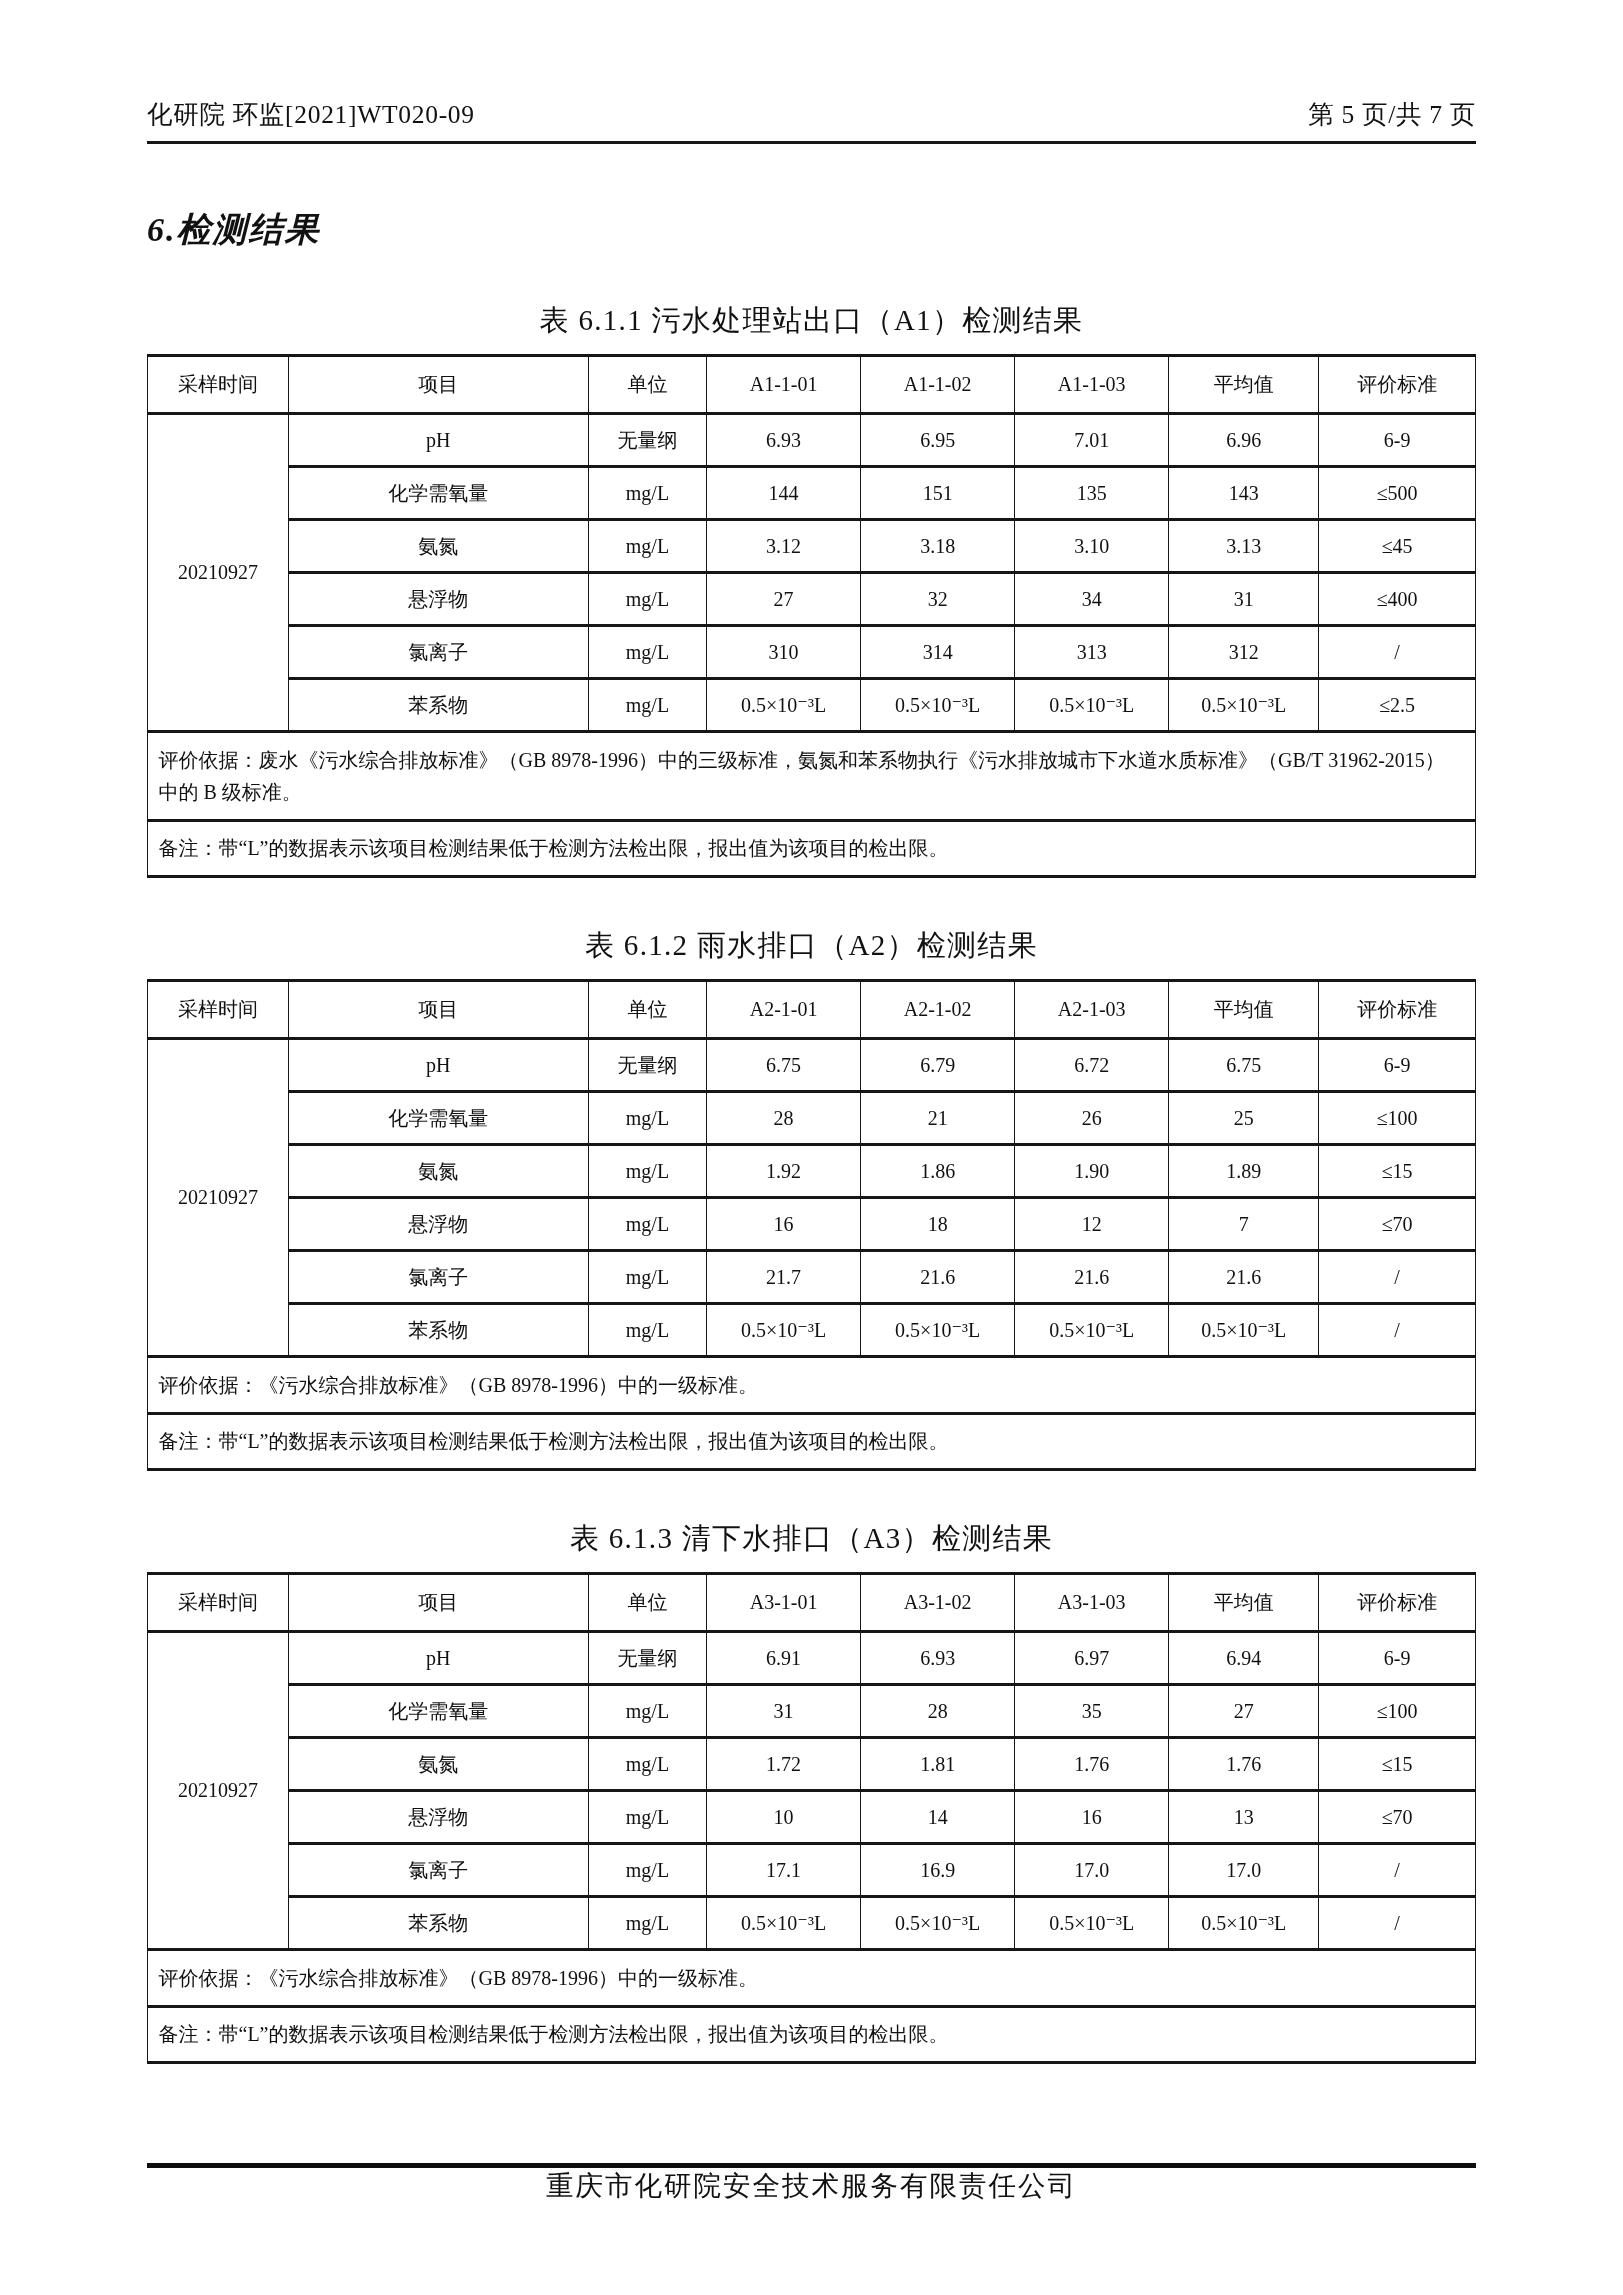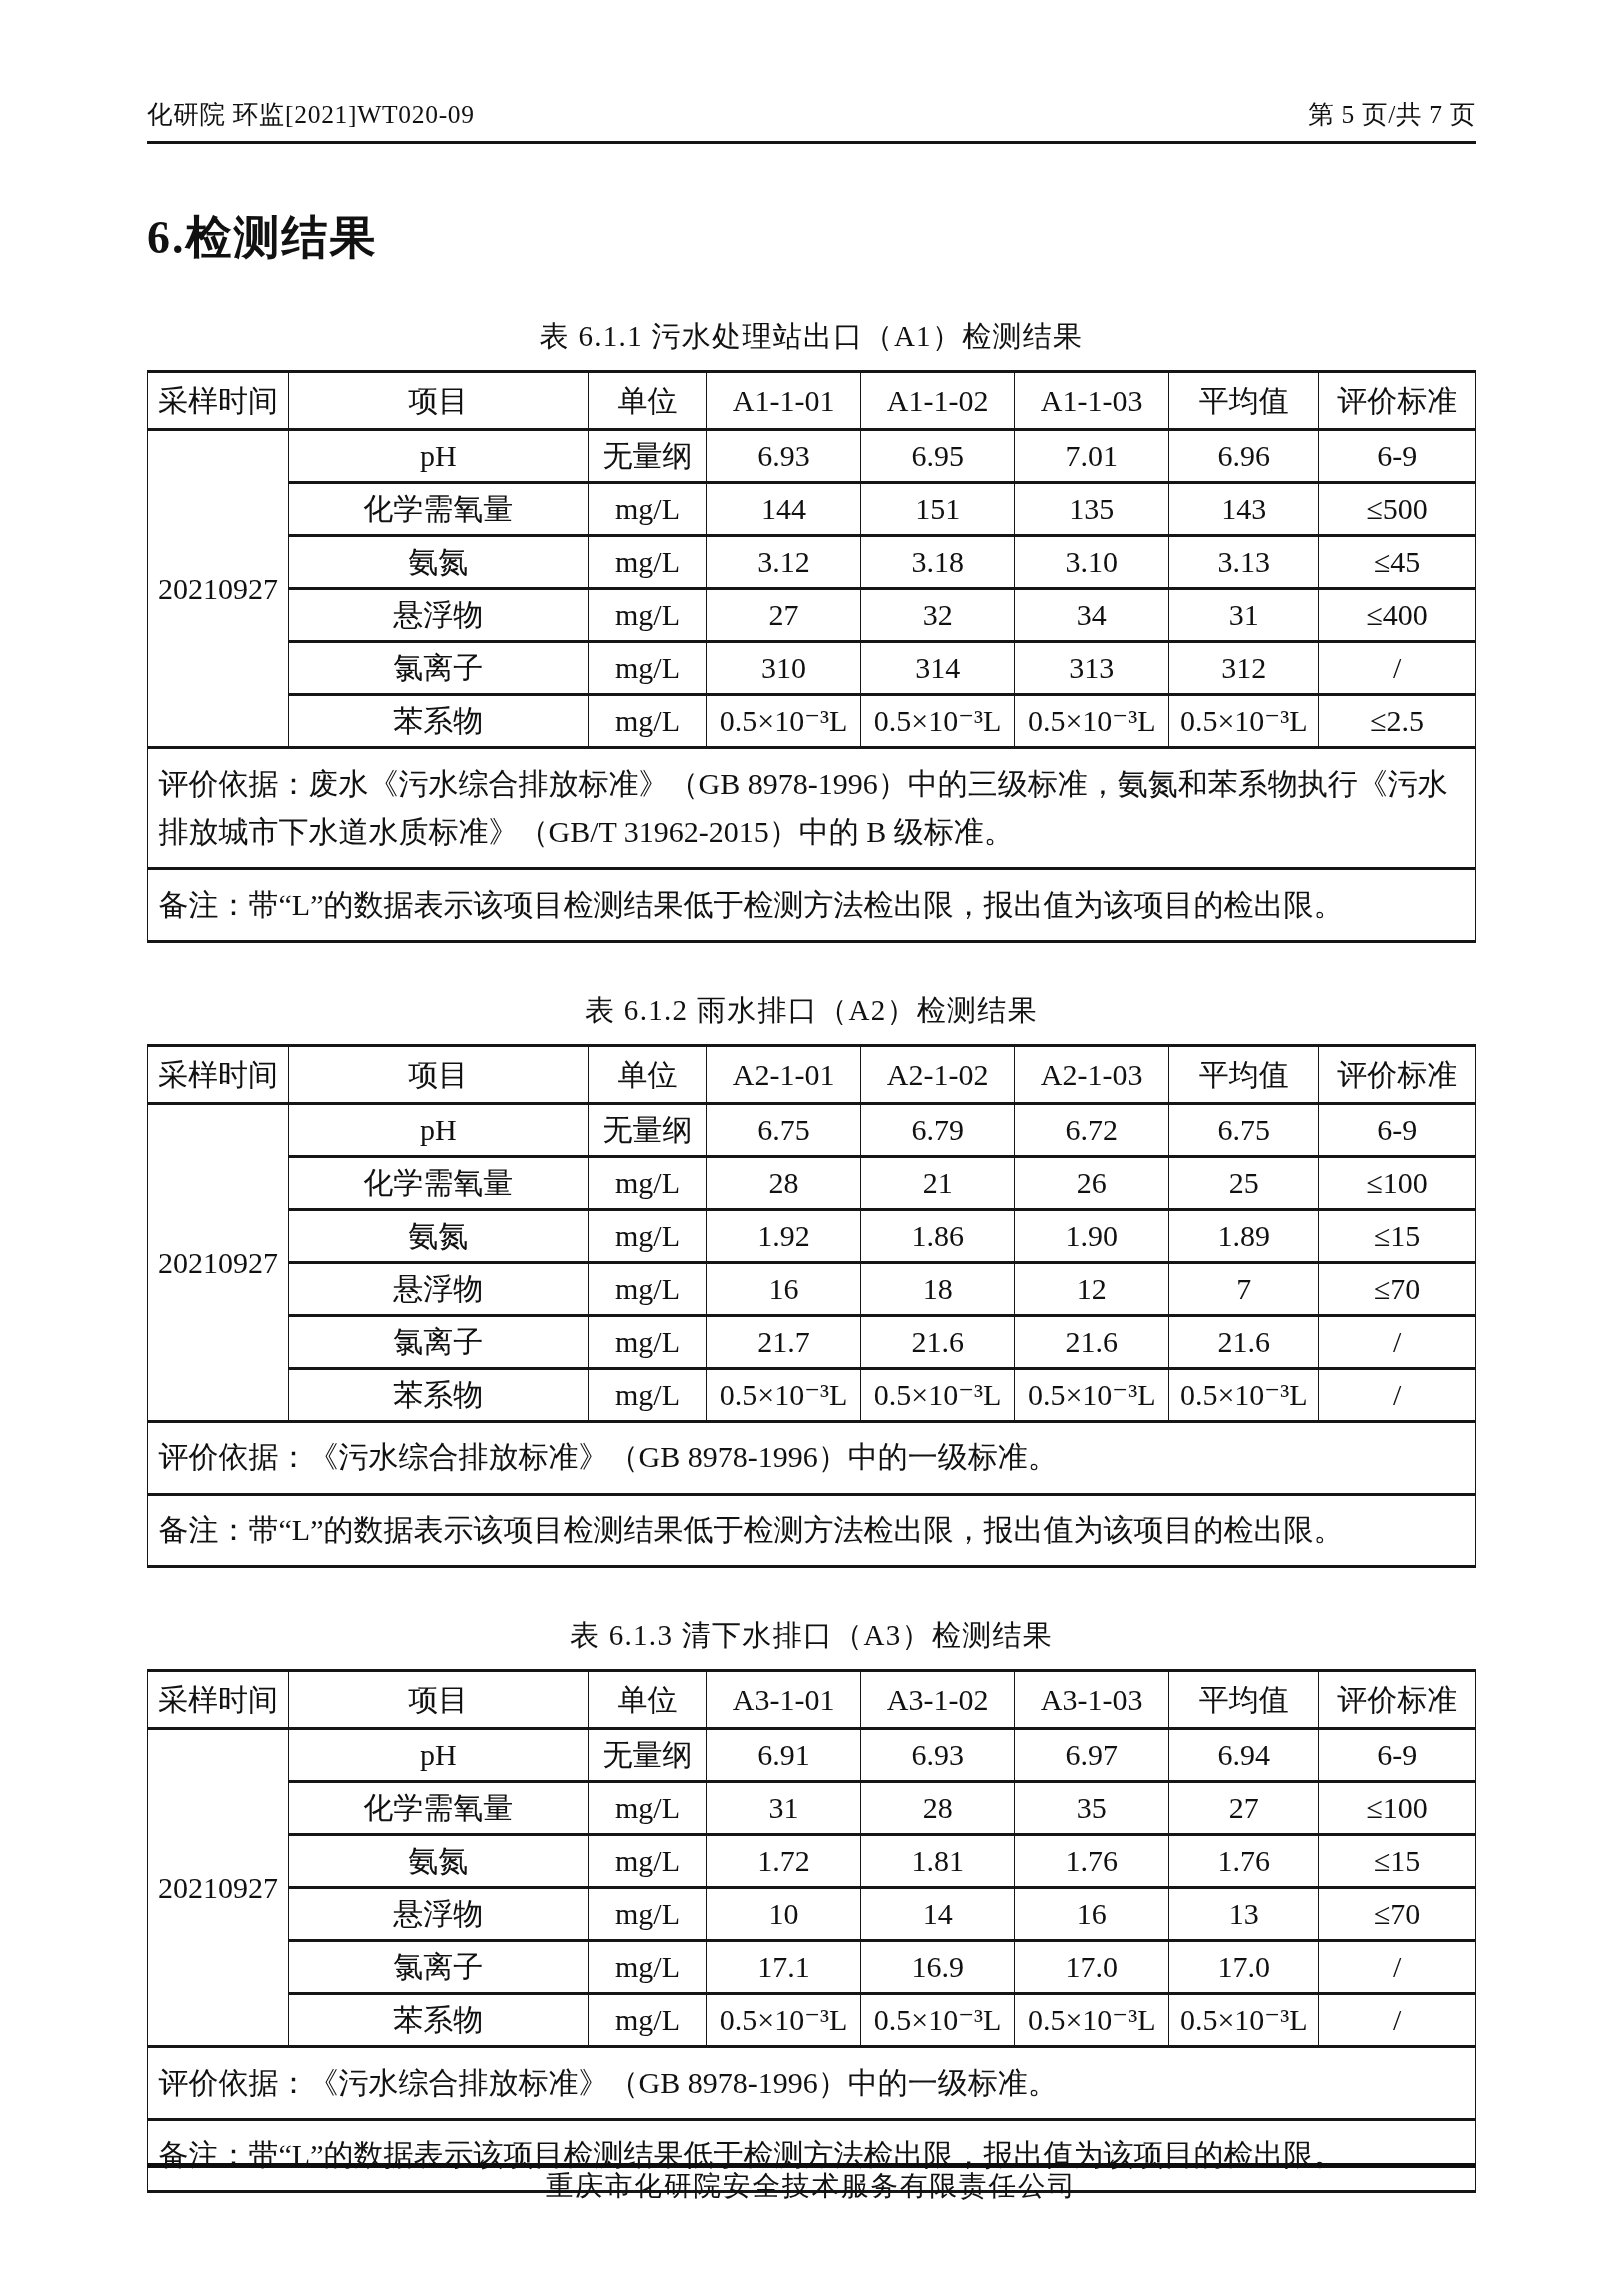--- a/index.html
+++ b/index.html
@@ -17,41 +17,42 @@
     display: flex;
     justify-content: space-between;
     align-items: flex-end;
     font-size: 25.5px;
     letter-spacing: 0.7px;
     padding-bottom: 9.2px;
     border-bottom: 3.3px solid #161616;
   }
   .section-title {
     margin: 63px 0 0;
-    font-size: 46px;
+    font-size: 34px;
     font-weight: 700;
     letter-spacing: 2px;
+    font-style: italic;
   }
   .subsection-title {
     margin: 47px 0 0;
     font-size: 29px;
     font-weight: 400;
     letter-spacing: 1.3px;
   }
   .tblcap {
     margin: 48px 0 13px;
     text-align: center;
     font-size: 29px;
     letter-spacing: 1.3px;
   }
   table.results {
     width: 100%;
     border-collapse: collapse;
     table-layout: fixed;
-    font-size: 30px;
+    font-size: 20px;
   }
   table.results th, table.results td {
     border: 1.3px solid #161616;
     border-top-width: 3.3px;
     border-bottom-width: 3.3px;
     font-weight: 400;
     text-align: center;
     vertical-align: middle;
     padding: 0 2.6px;
     height: 50px;

